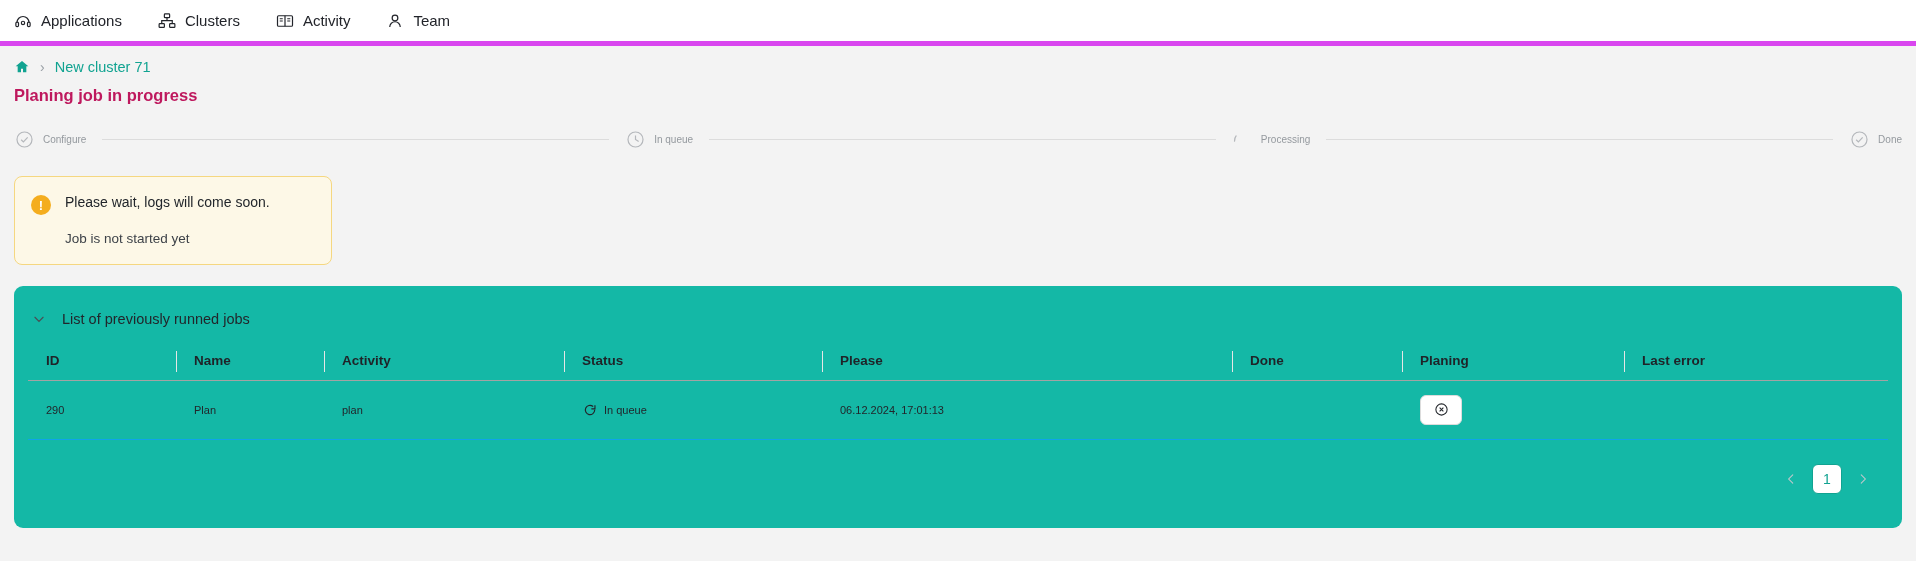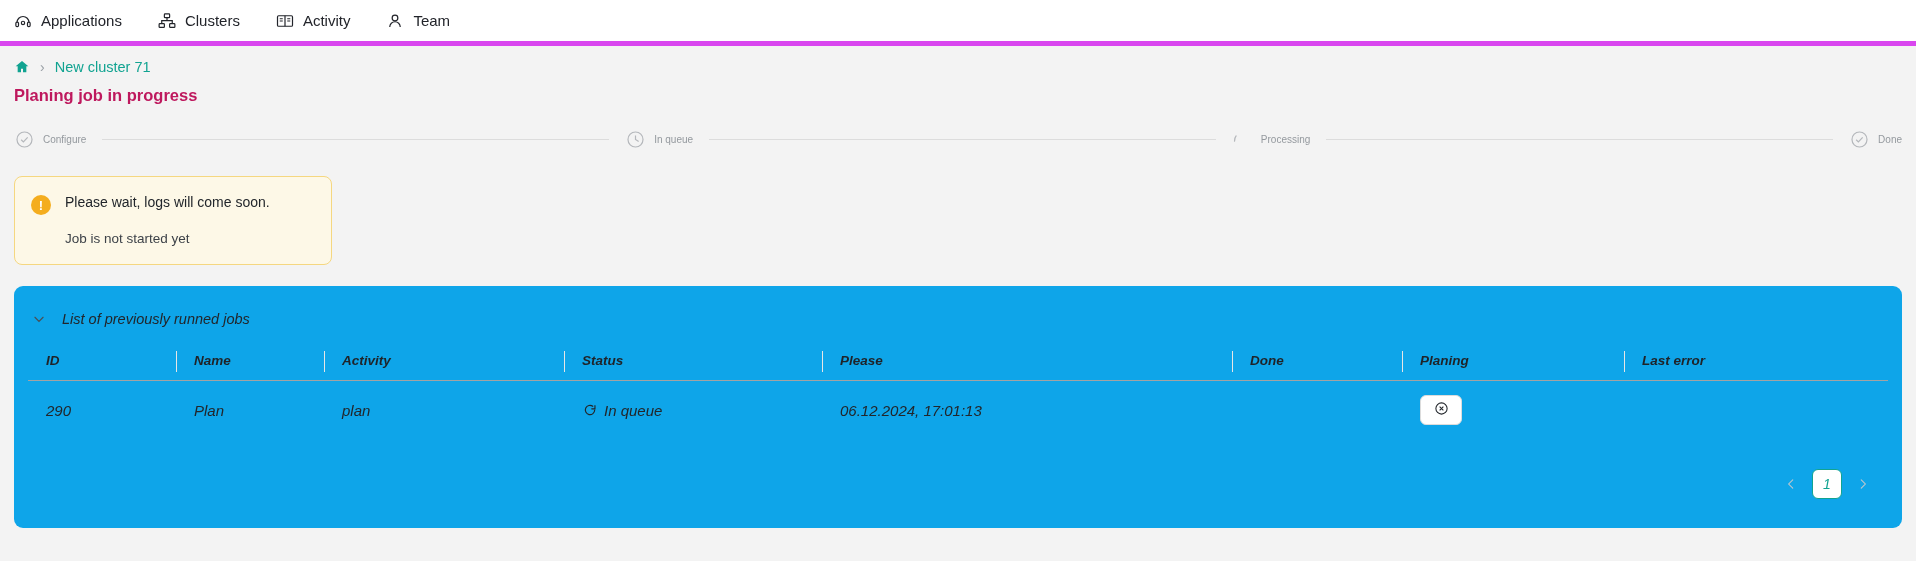--- a/index.html
+++ b/index.html
@@ -124,25 +124,24 @@
   }
   .alert-sub {
     font-size: 13.5px;
     color: #3d4248;
     margin: 16px 0 0 34px;
   }
 
   
   .card {
     margin: 21px 14px 0 14px;
-    background: #0ea5e9;
+    background: #14b8a6;
     border-radius: 9px;
     min-height: 242px;
     padding-bottom: 10px;
-    font-style: italic;
   }
   .card-head {
     display: flex;
     align-items: center;
     gap: 16px;
     padding: 17px 0 0 18px;
     height: 48px;
     cursor: pointer;
     width: fit-content;
   }
@@ -173,24 +172,24 @@
     position: relative;
   }
   table.jobs thead th:not(:first-child)::before {
     content: "";
     position: absolute;
     left: 0; top: 8px; bottom: 8px;
     width: 1px;
     background: #e6e6e6;
   }
   table.jobs tbody td {
-    font-size: 15px;
+    font-size: 11px;
     color: #22262b;
     padding: 14px 0 14px 18px;
-    border-bottom: 6px solid #0ea5e9;
+    border-bottom: 1px solid #0ea5e9;
     vertical-align: middle;
   }
   .status-cell {
     display: flex;
     align-items: center;
     gap: 7px;
   }
   .spin-ico {
     width: 15px; height: 15px;
     display: flex; align-items: center; justify-content: center;

